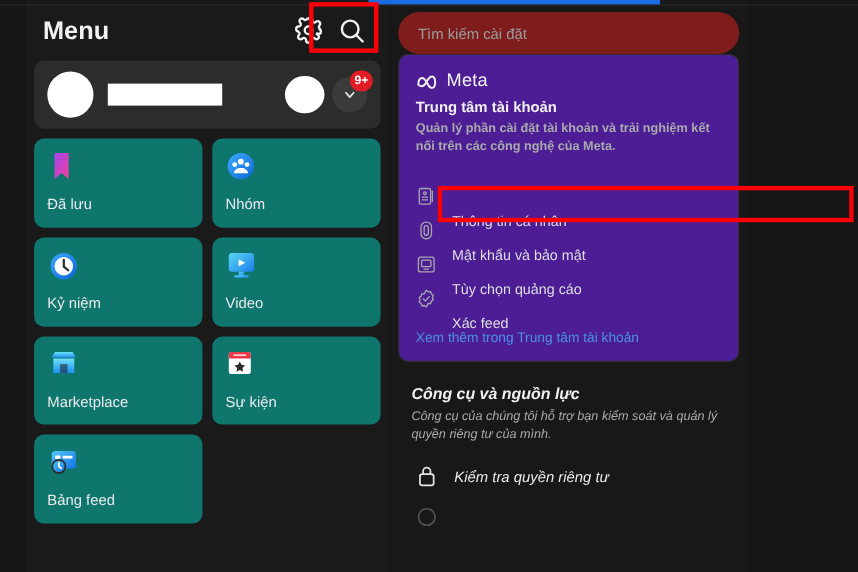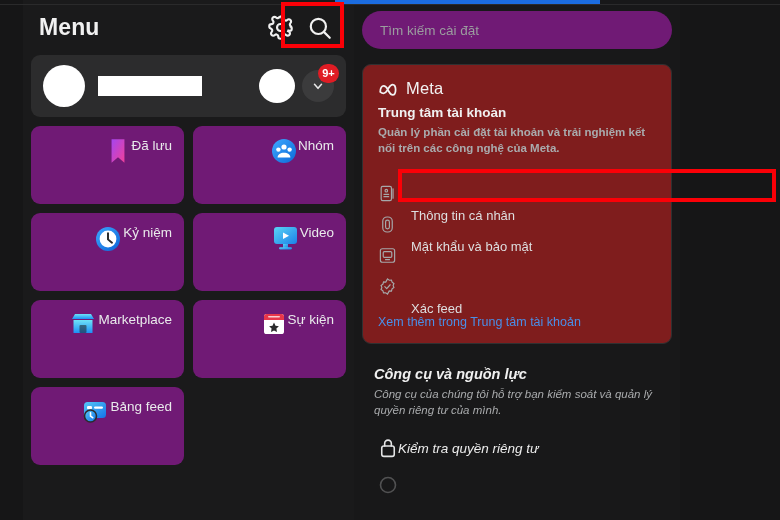--- a/index.html
+++ b/index.html
@@ -109,59 +109,57 @@
     line-height: 1;
   }
 
   
   .grid {
     display: flex;
     gap: 9px;
   }
   .col { flex: 1; display: flex; flex-direction: column; gap: 9px; }
   .tile {
-    background: #701a75;
+    background: #0f766e;
     border-radius: 9px;
     padding: 11px 12px 12px 12px;
     min-height: 78px;
     display: flex;
-    flex-direction: row;
-    justify-content: flex-end;
+    flex-direction: column;
   }
   .tile-icon { height: 30px; margin-bottom: 10px; }
   .tile-icon svg { display: block; }
   .tile-label {
     font-size: 13.5px;
     color: #e9eaeb;
     line-height: 1.32;
   }
   .tile.tall { min-height: 96px; }
 
   
   .right-panel {
     position: relative;
     width: 387px; height: 520px;
     background: #181819;
     padding: 11px 8px 0 8px;
     overflow: hidden;
   }
   .search-bar {
     height: 38px;
-    background: #701a75;
+    background: #7f1d1d;
     border-radius: 19px;
     display: flex; align-items: center;
     padding: 0 18px;
-    margin-bottom: 15px;
   }
   .search-placeholder {
     font-size: 13.5px;
     color: #9b9d9f;
   }
   .meta-card {
-    background: #7f1d1d;
+    background: #4c1d95;
     border: 1px solid #303031;
     border-radius: 9px;
     padding: 14px 0 14px 0;
   }
   .meta-pad { padding: 0 15px; }
   .meta-logo-row {
     display: flex; align-items: center;
     gap: 6px;
     margin-bottom: 7px;
   }
@@ -208,21 +206,21 @@
     font-weight: bold;
     color: #f0f0f0;
     margin-bottom: 4px;
   }
   .tools-sub {
     font-size: 11.5px;
     color: #a9abad;
     line-height: 1.45;
   }
   .tools-row {
-    display: flex; align-items: center; gap: 0;
+    display: flex; align-items: center; gap: 15px;
     margin-top: 18px;
     padding-left: 4px;
   }
   .tools-row .ic { color:#e4e5e6; }
   .tools-row .ic svg { display:block; }
   .tools-row .lbl { font-size: 13.5px; color: #ececec; }
   .tools-row.faded { margin-top: 16px; opacity: .28; }
 
   
   .redbox {
@@ -452,20 +450,21 @@
       </div>
 
       <div class="mrow">
         <span class="ic">
           <svg width="19" height="19" viewBox="0 0 24 24" fill="none" stroke="currentColor" stroke-width="1.5">
             <rect x="3" y="3.5" width="18" height="17" rx="2.6"></rect>
             <rect x="6.6" y="7" width="10.8" height="7.4" rx="1.4"></rect>
             <line x1="9.5" y1="17.3" x2="14.5" y2="17.3" stroke-linecap="round"></line>
           </svg>
         </span>
+        <span class="lbl">Tùy chọn quảng cáo</span>
       </div>
 
       <div class="mrow">
         <span class="ic">
           <svg width="19" height="19" viewBox="0 0 24 24" fill="none" stroke="currentColor" stroke-width="1.5">
             <path d="M12 2.4l2.2 1.7 2.8-.2.8 2.7 2.3 1.6-1 2.6 1 2.6-2.3 1.6-.8 2.7-2.8-.2L12 21.6l-2.2-1.7-2.8.2-.8-2.7-2.3-1.6 1-2.6-1-2.6 2.3-1.6.8-2.7 2.8.2z"></path>
             <polyline points="8.6 12.2 11 14.6 15.4 9.8" stroke-linecap="round" stroke-linejoin="round"></polyline>
           </svg>
         </span>
         <span class="lbl">Xác feed</span>

